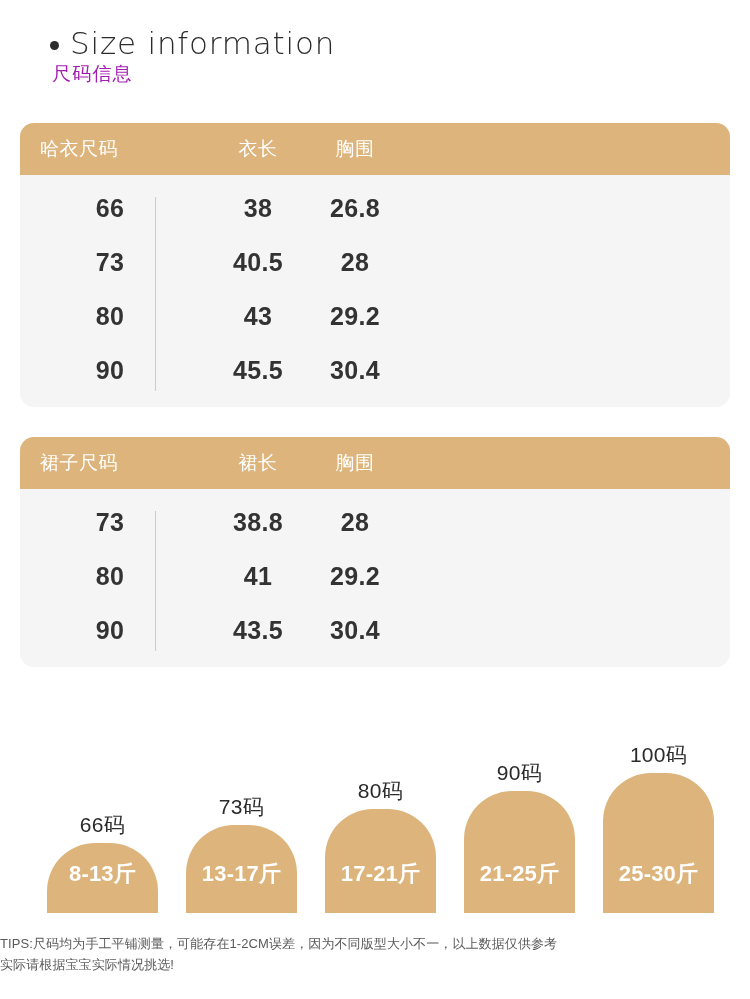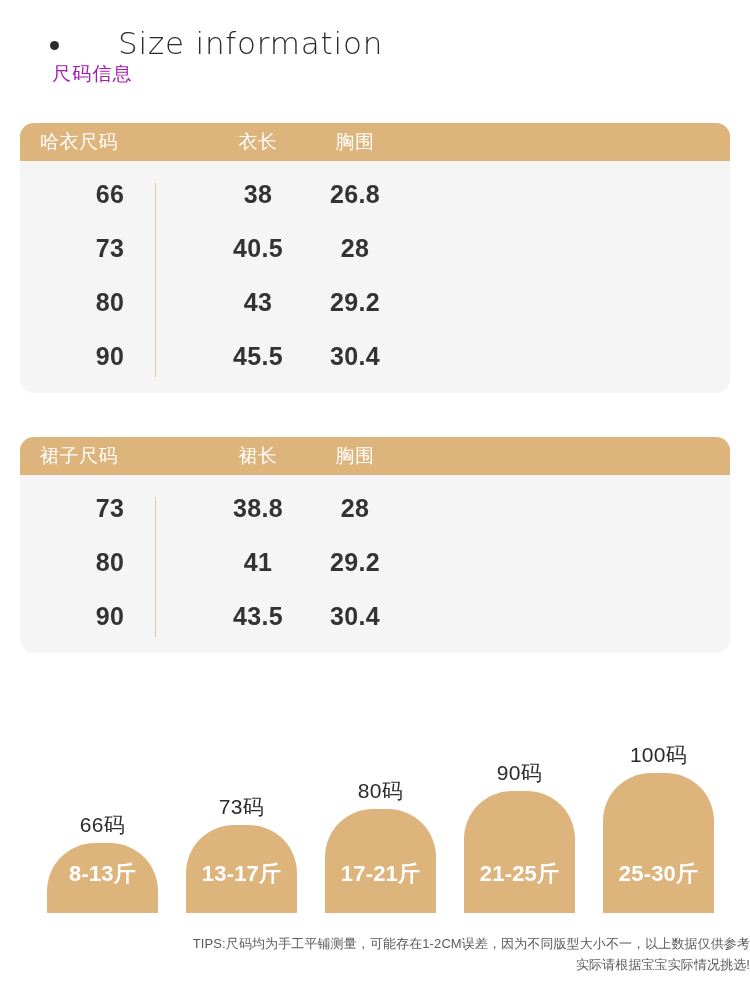--- a/index.html
+++ b/index.html
@@ -23,21 +23,20 @@
     top: 0;
     width: 750px;
   }
   .title-row {
     position: absolute;
     left: 50px;
     top: 28px;
     display: flex;
     align-items: center;
     white-space: nowrap;
-    gap: 48px;
   }
   .title-bullet {
     width: 9px;
     height: 9px;
     border-radius: 50%;
     background: #2c2c2c;
     margin-right: 11px;
     margin-top: 4px;
     flex: none;
   }
@@ -63,21 +62,21 @@
   
   .card {
     position: absolute;
     left: 20px;
     width: 710px;
     background: #f5f5f5;
     border-radius: 14px;
     overflow: hidden;
   }
   .card-head {
-    height: 38px;
+    height: 52px;
     background: #dcb47c;
     display: flex;
     align-items: center;
     position: relative;
   }
   .card-head .h-size {
     position: absolute;
     left: 20px;
     font-size: 19px;
     font-weight: 500;
@@ -168,21 +167,21 @@
     letter-spacing: 0.2px;
     padding-bottom: 24px;
   }
 
   
   .tips {
     position: absolute;
     left: 0;
     top: 933px;
     width: 750px;
-    text-align: right;
+    text-align: left;
     font-size: 13px;
     color: #5a5a5a;
     line-height: 1.65;
     letter-spacing: 0.1px;
   }
   .tips div { white-space: nowrap; }
 </style>
 </head>
 <body>
 

